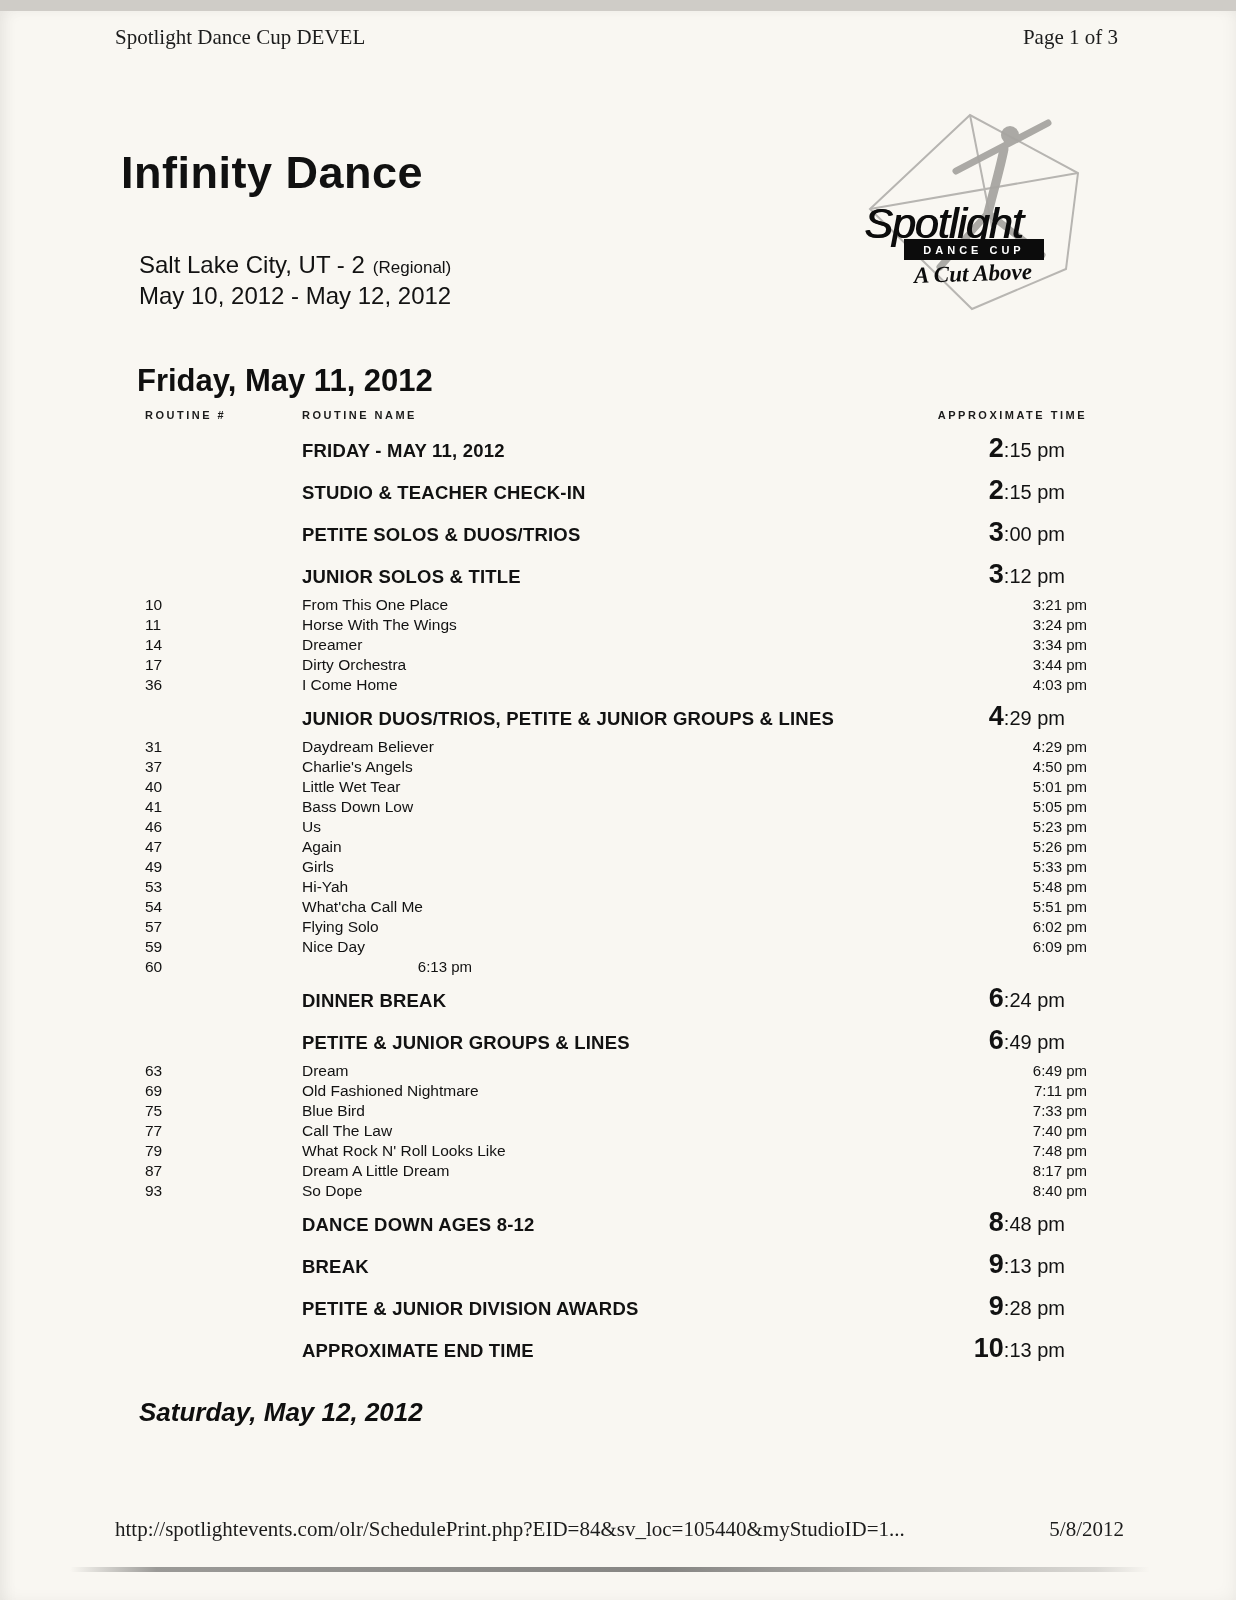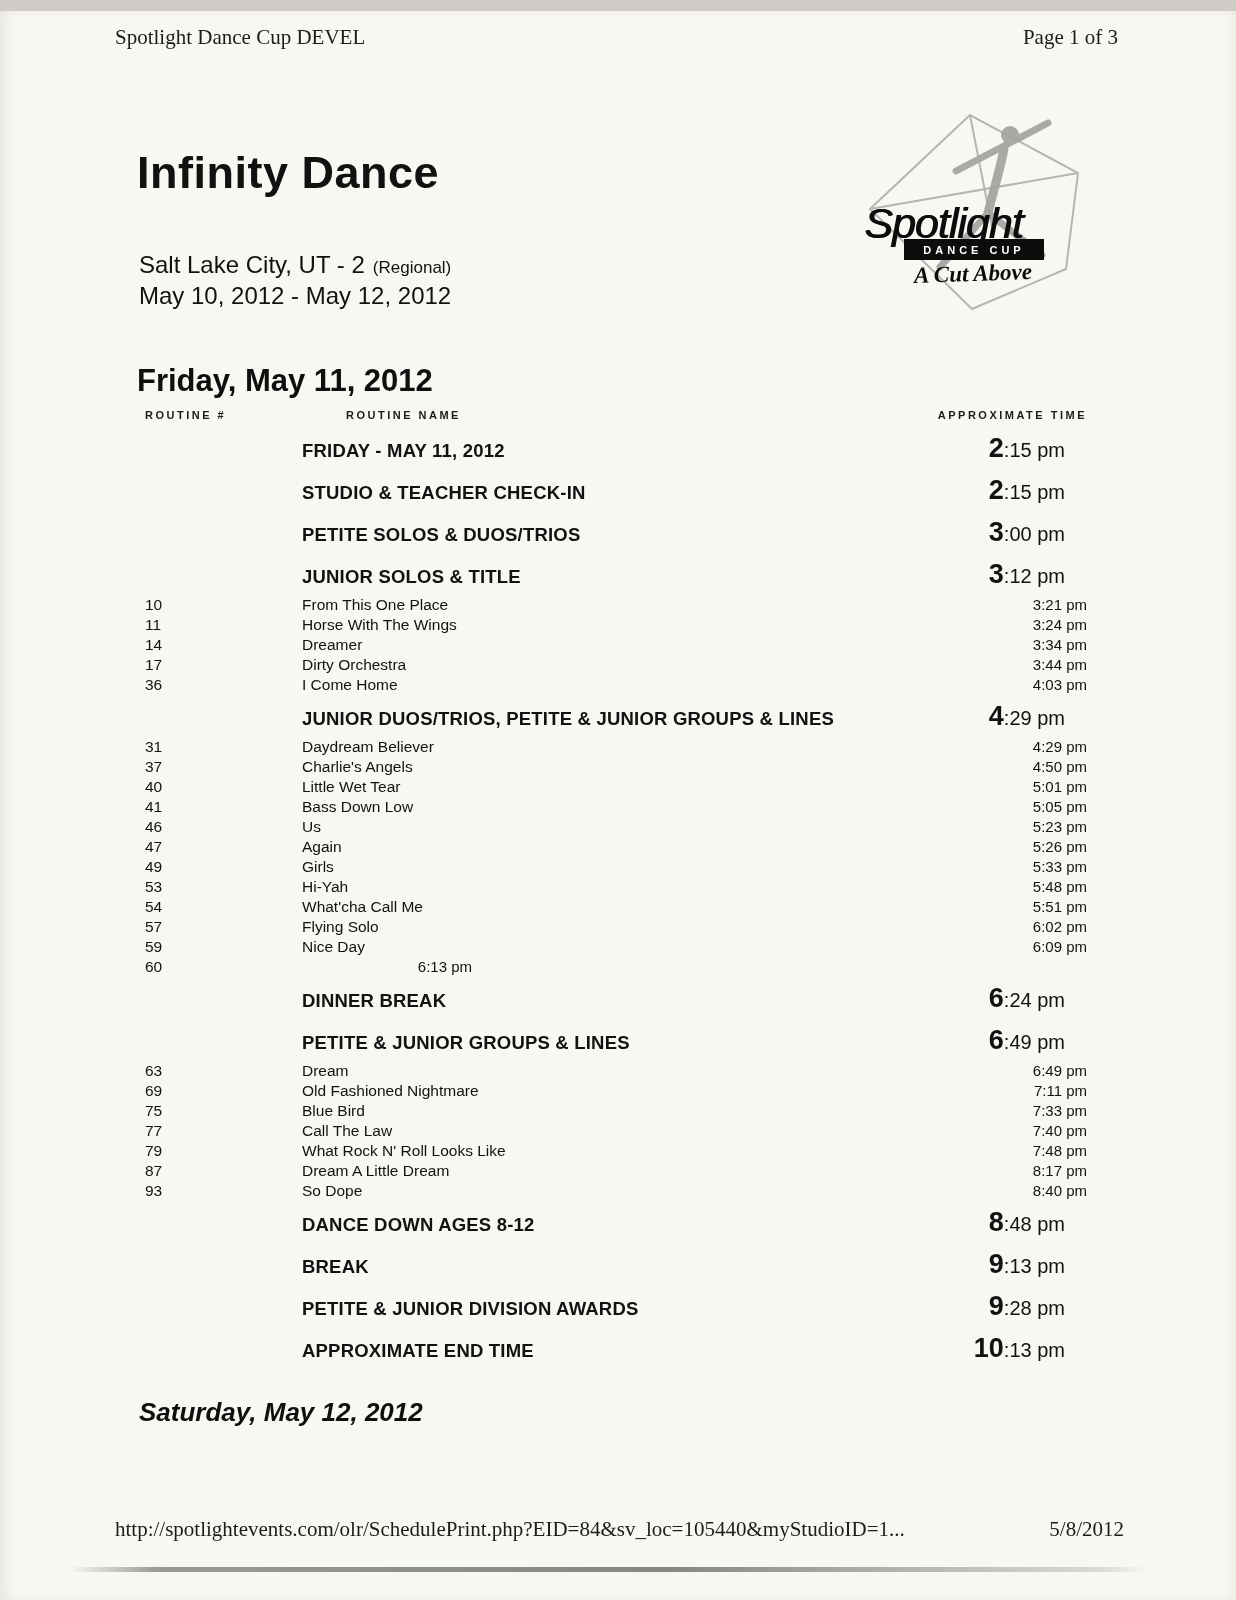--- a/index.html
+++ b/index.html
@@ -28,21 +28,21 @@
     font-size:21px; color:#1c1c1c;
   }
   .scan-edge {
     position:absolute; top:1556px; left:70px; width:1080px; height:5px;
     background:linear-gradient(90deg, rgba(40,40,40,0) 0%, rgba(40,40,40,0.45) 8%, rgba(40,40,40,0.55) 55%, rgba(40,40,40,0.15) 95%, rgba(40,40,40,0) 100%);
     border-radius:3px;
   }
 
   
   .studio-name {
-    position:absolute; top:136px; left:137px; margin:0;
+    position:absolute; top:136px; left:121px; margin:0;
     font-size:45px; font-weight:bold; letter-spacing:0.5px; color:#111;
   }
   .loc-line { position:absolute; top:240px; left:139px; font-size:24px; }
   .loc-type { font-size:17px; margin-left:8px; }
   .date-line { position:absolute; top:271px; left:139px; font-size:24px; }
 
   
   .logo { position:absolute; top:98px; left:852px; width:240px; height:215px; }
   .logo svg { position:absolute; top:0; left:0; }
   .logo-word {
@@ -69,21 +69,21 @@
     font-size:31px; font-weight:bold; color:#0f0f0f;
   }
   .next-day-heading {
     position:absolute; top:1386px; left:139px; margin:0;
     font-size:26px; font-weight:bold; color:#0f0f0f;font-style:italic;
   }
 
   
   .col-headers {
     position:absolute; top:398px; left:137px; width:950px;
-    display:flex; font-size:11px; font-weight:bold; letter-spacing:2.5px; color:#1b1b1b;gap:44px;
+    display:flex; font-size:11px; font-weight:bold; letter-spacing:2.5px; color:#1b1b1b;
   }
   .col-num { width:165px; padding-left:8px; box-sizing:border-box; }
   .col-name { flex:1; }
   .col-time { text-align:right; }
 
   
   .rows { position:absolute; top:416px; left:137px; width:950px; }
   .row { display:flex; align-items:baseline; }
   .row.routine { font-size:15.5px; line-height:20px; }
   .cell { display:block; }

